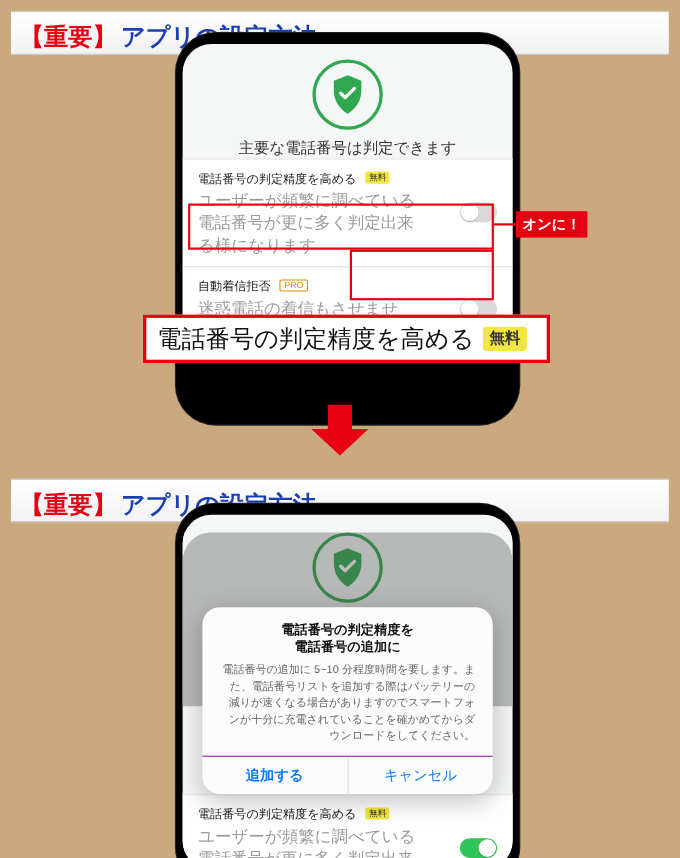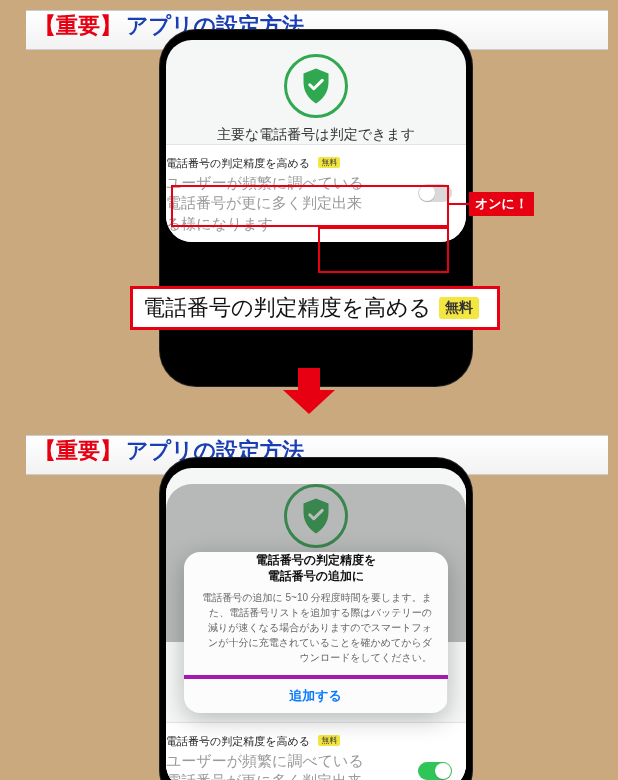--- a/index.html
+++ b/index.html
@@ -1,31 +1,31 @@
 <!DOCTYPE html>
 <html><head>
 <meta charset="utf-8">
 <style>
 html,body{margin:0;padding:0;font-family:-apple-system,"Hiragino Sans","Hiragino Kaku Gothic ProN",Meiryo,sans-serif;background:#cba97f}
 .canvas{width:618px;height:780px;position:relative;overflow:hidden}
 
-.banner{position:absolute;left:26px;right:10px;height:38px;background:linear-gradient(#fff,#f2f2f2);border-top:1px solid #ccc;border-bottom:1px solid #ccc;display:flex;align-items:flex-start;padding-left:8px;font-weight:800;font-size:22px}
+.banner{position:absolute;left:10px;right:10px;height:38px;background:linear-gradient(#fff,#f2f2f2);border-top:1px solid #ccc;border-bottom:1px solid #ccc;display:flex;align-items:flex-end;padding-left:8px;font-weight:800;font-size:22px}
 .banner .br{color:#e60012}
 .banner .bl{color:#1a3fb5;margin-left:4px}
 
 .phone{position:absolute;width:300px;border-radius:36px;background:#000;padding:10px 6px 16px;box-shadow:0 0 0 1px #222}
 .screen{background:#f5f7f6;border-radius:26px;overflow:hidden}
 
 .banner.top{top:10px}
 .phone.top{top:30px;left:160px;height:330px}
 .shield{width:58px;height:58px;border:3px solid #2fa84f;border-radius:50%;margin:14px auto 8px;display:flex;align-items:center;justify-content:center}
 .shield svg{width:30px;height:36px}
 .h1{text-align:center;font-size:14px;color:#333;margin-top:0}
 .h2{text-align:center;font-size:10px;color:#999;margin:2px 0 12px}
-.row{padding:8px 0;border-top:1px solid #e3e3e3;position:relative;background:#fff}
+.row{padding:8px 14px;border-top:1px solid #e3e3e3;position:relative;background:#fff}
 .row .lab{font-size:11px;color:#222;display:inline-block}
 .row .sub{font-size:15px;color:#9a9a9a;margin-top:2px;line-height:1.35;max-width:200px}
 .badge{display:inline-block;font-size:8px;padding:0 3px;border-radius:2px;margin-left:4px;vertical-align:middle}
 .badge.free{background:#f3e641;color:#333}
 .badge.pro{border:1px solid #e68a00;color:#e68a00}
 .toggle{position:absolute;right:14px;top:50%;width:34px;height:18px;border-radius:9px;transform:translateY(-50%);background:#d9d9d9}
 .toggle .knob{position:absolute;width:16px;height:16px;border-radius:50%;background:#fff;top:1px;left:1px;box-shadow:0 1px 1px rgba(0,0,0,.2)}
 .toggle.on{background:#30c558}
 .toggle.on .knob{left:17px}
 
@@ -38,24 +38,24 @@
 
 .arrow{position:absolute;left:50%;top:368px;transform:translateX(-50%)}
 .arrow .st{width:22px;height:22px;background:#e60012;margin:0 auto}
 .arrow .hd{width:0;height:0;border-left:26px solid transparent;border-right:26px solid transparent;border-top:24px solid #e60012;margin:0 auto}
 
 .banner.bot{top:435px}
 .phone.bot{top:458px;left:160px;height:322px}
 .dim{position:relative;background:#f5f7f6;height:158px}
 .dim::after{content:"";position:absolute;inset:0;background:rgba(0,0,0,.25);border-top-left-radius:26px;border-top-right-radius:26px}
 .dim .shield{opacity:.85;margin-top:16px}
-.dialog{position:absolute;left:18px;right:18px;top:84px;background:#fcfcfc;border-radius:16px;box-shadow:0 6px 24px rgba(0,0,0,.25);padding-top:0;z-index:5}
+.dialog{position:absolute;left:18px;right:18px;top:84px;background:#fcfcfc;border-radius:16px;box-shadow:0 6px 24px rgba(0,0,0,.25);padding-top:12px;z-index:5}
 .dialog .dt{text-align:center;font-size:12px;font-weight:700;color:#111;line-height:1.35}
 .dialog .db{text-align:right;font-size:10px;color:#666;padding:6px 16px 10px;line-height:1.5}
-.dialog .dbtns{display:flex;border-top:4px solid #a21caf}
+.dialog .dbtns{display:flex;border-top:1px solid #a21caf}
 .dialog .dbtn{flex:1;text-align:center;padding:8px 0;font-size:13px}
 .dialog .dbtn.add{color:#0a7aff;font-weight:600;border-right:1px solid #dcdcdc}
 .dialog .dbtn.can{color:#0a7aff}
 .redbox.addbox{border-width:2px}
 
 .botlist{position:relative;z-index:2;background:#fff}
 </style>
 </head>
 <body>
 
@@ -78,20 +78,28 @@
 
       <div class="row">
         <span class="lab">電話番号の判定精度を高める</span>
         <span class="badge free">無料</span>
         <div class="sub">ユーザーが頻繁に調べている電話番号が更に多く判定出来る様になります</div>
         <div class="toggle">
             <div class="knob"></div>
           </div>
       </div>
 
+      <div class="row">
+        <span class="lab">自動着信拒否</span>
+        <span class="badge pro">PRO</span>
+        <div class="sub">迷惑電話の着信もさせません。</div>
+        <div class="toggle">
+            <div class="knob"></div>
+          </div>
+      </div>
     </div>
   </div>
 
   <div class="redbox" style="left:171px;top:185px;width:278px;height:42px"></div>
   <div class="redbox" style="left:318px;top:227px;width:131px;height:46px"></div>
   <div style="position:absolute;left:449px;top:203px;width:24px;height:2px;background:#e60012"></div>
   <div class="redtag" style="left:469px;top:192px">オンに！</div>
 
   <div class="zoom">
     <span>電話番号の判定精度を高める</span>
@@ -120,20 +128,21 @@
       </div>
 
       <div class="dialog">
         <div class="dt">
           <span>電話番号の判定精度を</span><br>
           <span>電話番号の追加に</span>
         </div>
         <div class="db">電話番号の追加に 5~10 分程度時間を要します。また、電話番号リストを追加する際はバッテリーの減りが速くなる場合がありますのでスマートフォンが十分に充電されていることを確かめてからダウンロードをしてください。</div>
         <div class="dbtns">
           <div class="dbtn add">追加する</div>
+          <div class="dbtn can">キャンセル</div>
         </div>
       </div>
 
       <div class="botlist" style="margin-top:80px">
         <div class="row">
           <span class="lab">電話番号の判定精度を高める</span>
           <span class="badge free">無料</span>
           <div class="sub">ユーザーが頻繁に調べている電話番号が更に多く判定出来る様になります</div>
           <div class="toggle on">
               <div class="knob"></div>

